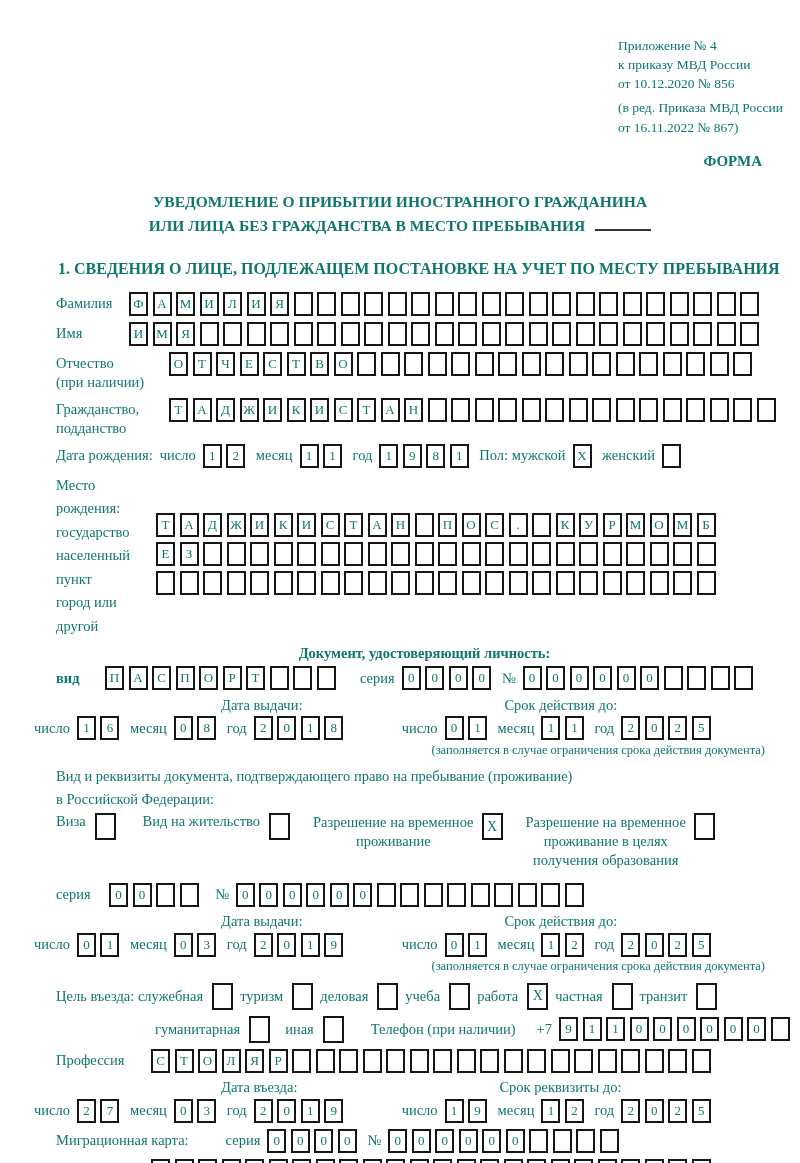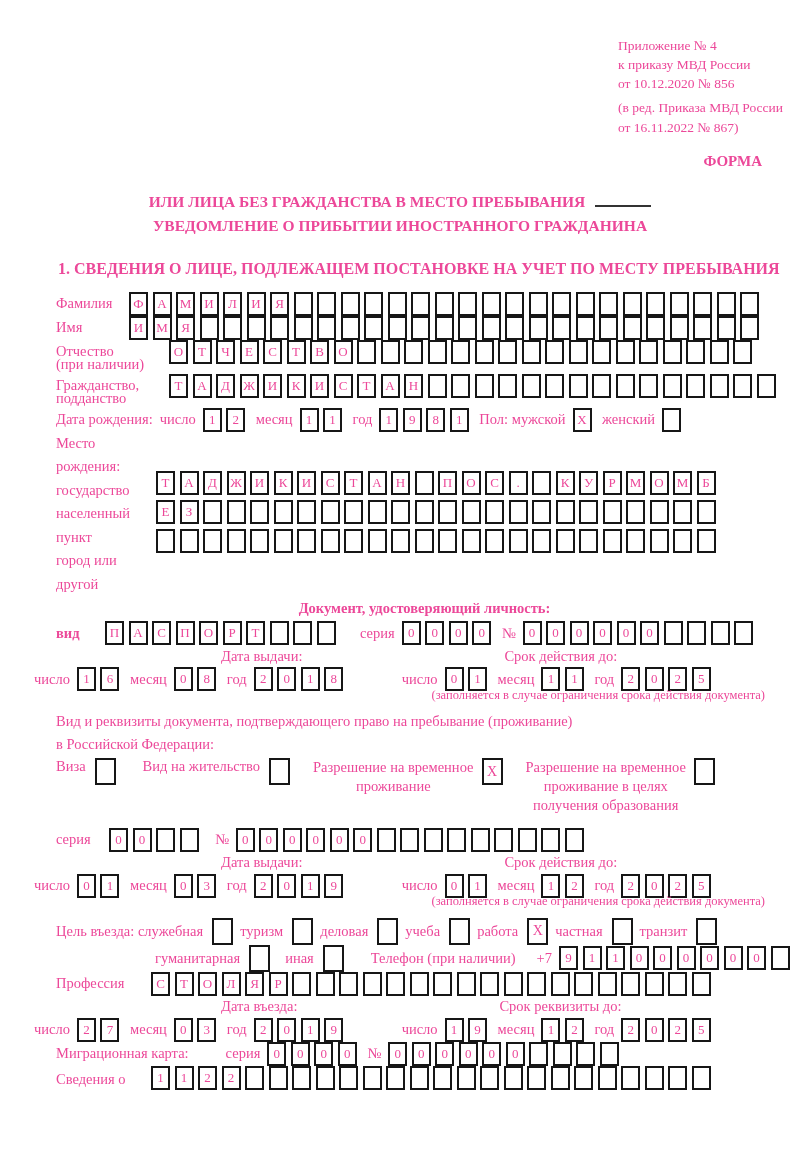--- a/index.html
+++ b/index.html
@@ -1,27 +1,27 @@
 <!DOCTYPE html>
 <html><head>
 <meta charset="utf-8">
 <style>
   html,body{margin:0;padding:0;background:#e8e8e8;}
   .page{
     width:800px;height:1163px;background:#ffffff;margin:0 auto;position:relative;
-    font-family:"Liberation Serif","DejaVu Serif",serif;color:#ec4899;overflow:hidden;
+    font-family:"Liberation Serif","DejaVu Serif",serif;color:#0f766e;overflow:hidden;
   }
   .b{font-weight:bold;}
   .ref{margin-left:618px;padding-top:36px;font-size:13.5px;line-height:1.42;white-space:nowrap;}
   .ref div:nth-child(4){margin-top:5px;}
   .forma{text-align:right;padding-right:38px;margin-top:16px;font-size:15px;font-weight:bold;}
   .title{text-align:center;margin-top:20px;font-size:15.5px;font-weight:bold;line-height:1.55;}
   .uline{display:inline-block;width:56px;border-bottom:2px solid #333;margin-left:10px;height:0.9em;}
   .sec{margin-top:22px;margin-bottom:14px;padding-left:58px;font-size:16px;font-weight:bold;}
-  .line{display:flex;align-items:center;padding-left:56px;font-size:14.5px;min-height:24px;}
+  .line{display:flex;align-items:center;padding-left:56px;margin-bottom:6px;font-size:14.5px;min-height:24px;}
   .lbl{white-space:nowrap;margin-right:7px;flex:none;}
   .sp{flex:none;display:inline-block;}
   .cells{display:inline-flex;flex:none;margin-right:6px;}
   .cell{
     box-sizing:border-box;flex:none;width:19px;height:24px;border:2px solid #161616;
     display:inline-flex;align-items:center;justify-content:center;
     font-size:13px;margin-right:4.5px;background:#fff;
   }
   .chk{width:21px;height:27px;margin:0 7px 0 2px;font-size:14px;}
   .stk{text-align:center;line-height:1.3;margin:0 6px;flex:none;}
@@ -52,24 +52,24 @@
 <div class="page" data-name="arrival-notification-form">
   <div class="ref" data-name="reference-block">
     <div data-name="ref-line">Приложение № 4</div>
     <div data-name="ref-line">к приказу МВД России</div>
     <div data-name="ref-line">от 10.12.2020 № 856</div>
     <div data-name="ref-line">(в ред. Приказа МВД России</div>
     <div data-name="ref-line">от 16.11.2022 № 867)</div>
   </div>
   <div class="forma" data-name="forma-label">ФОРМА</div>
   <div class="title" data-name="form-title">
+    <div data-name="title-line-1">УВЕДОМЛЕНИЕ О ПРИБЫТИИ ИНОСТРАННОГО ГРАЖДАНИНА</div>
     <div data-name="title-line-2">
       <span data-name="title-line-2-text">ИЛИ ЛИЦА БЕЗ ГРАЖДАНСТВА В МЕСТО ПРЕБЫВАНИЯ</span><span class="uline" data-name="title-underline"></span>
     </div>
-    <div data-name="title-line-1">УВЕДОМЛЕНИЕ О ПРИБЫТИИ ИНОСТРАННОГО ГРАЖДАНИНА</div>
   </div>
   <div class="sec" data-name="section-1-heading">1. СВЕДЕНИЯ О ЛИЦЕ, ПОДЛЕЖАЩЕМ ПОСТАНОВКЕ НА УЧЕТ ПО МЕСТУ ПРЕБЫВАНИЯ</div>
   <div id="form-body" data-name="form-body">
       <div data-name="line-surname" class="line">
         <span class="lbl" data-name="surname-label" style="width: 66px;">Фамилия</span>
         <span class="cells" data-name="surname-cells">
           <span class="cell" data-name="surname-cell-1">Ф</span>
           <span class="cell" data-name="surname-cell-2">А</span>
           <span class="cell" data-name="surname-cell-3">М</span>
           <span class="cell" data-name="surname-cell-4">И</span>

